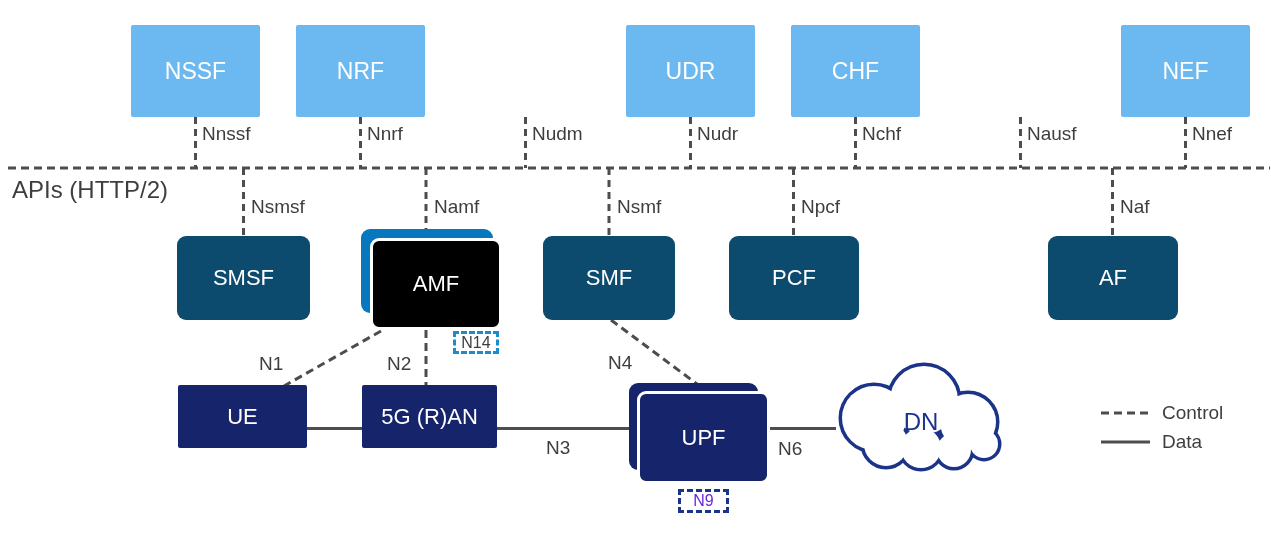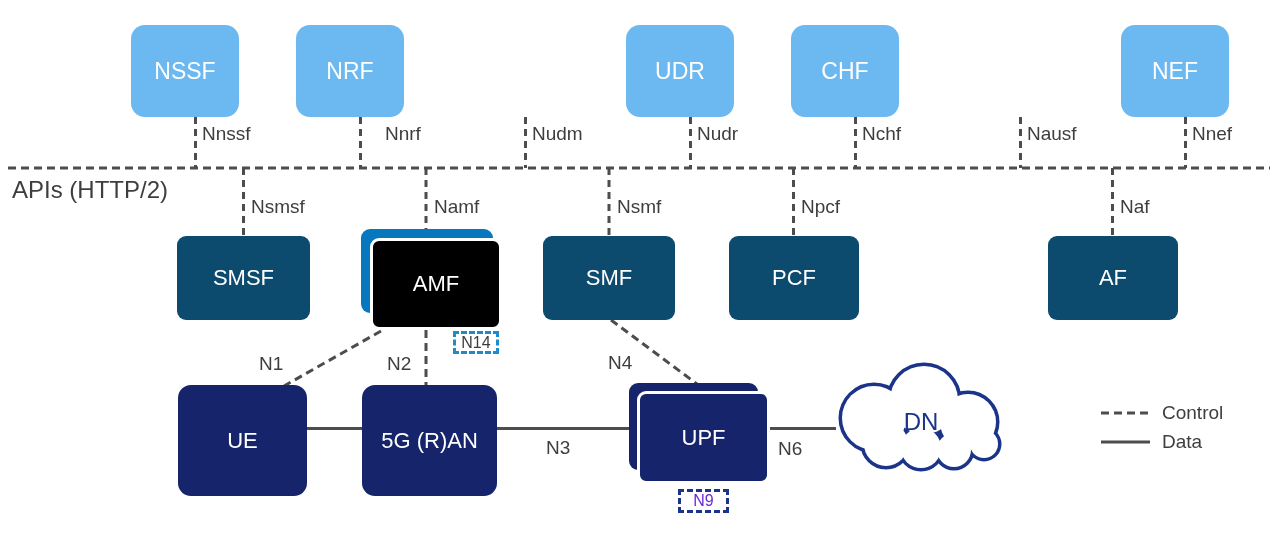--- a/index.html
+++ b/index.html
@@ -5,23 +5,23 @@
   html,body{margin:0;padding:0;background:#ffffff;}
   #stage{
     position:relative;width:1277px;height:543px;background:#ffffff;overflow:hidden;
     font-family:"Liberation Sans","DejaVu Sans",sans-serif;
   }
   #wires{position:absolute;left:0;top:0;width:1277px;height:543px;z-index:1;}
   .node{
     position:absolute;display:flex;align-items:center;justify-content:center;
     color:#ffffff;box-sizing:border-box;z-index:2;
   }
-  .nf-light{background:#6CB8F0;border-radius:14px;width:108px;height:92px;top:25px;font-size:23px;}
+  .nf-light{background:#6CB8F0;border-radius:2px;width:129px;height:92px;top:25px;font-size:23px;}
   .nf-mid{background:#0c4a6e;border-radius:9px;width:132px;height:84px;top:236px;font-size:22px;}
-  .nf-navy{background:#15246B;border-radius:13px;width:129px;height:111px;top:385px;font-size:22px;}
+  .nf-navy{background:#15246B;border-radius:2px;width:129px;height:63px;top:385px;font-size:22px;}
   .stack-back{position:absolute;box-sizing:border-box;z-index:2;border-radius:9px;}
   .stack-front{
     position:absolute;display:flex;align-items:center;justify-content:center;color:#fff;
     box-sizing:border-box;z-index:3;border:3px solid #ffffff;border-radius:9px;
   }
   .iface-label{position:absolute;font-size:19px;color:#3E3E3E;z-index:2;white-space:nowrap;}
   .ref-label{position:absolute;font-size:19px;color:#3E3E3E;z-index:2;white-space:nowrap;}
   .apis-label{position:absolute;left:12px;top:176px;font-size:24px;color:#3E3E3E;z-index:2;}
   .dash-chip{
     position:absolute;display:flex;align-items:center;justify-content:center;
@@ -75,21 +75,21 @@
     </g>
   </svg>
 
   <div class="node nf-light" style="left:131px">NSSF</div>
   <div class="node nf-light" style="left:296px">NRF</div>
   <div class="node nf-light" style="left:626px">UDR</div>
   <div class="node nf-light" style="left:791px">CHF</div>
   <div class="node nf-light" style="left:1121px">NEF</div>
 
   <div class="iface-label" style="left:202px;top:123px">Nnssf</div>
-  <div class="iface-label" style="left:385px;top:123px">Nnrf</div>
+  <div class="iface-label" style="left:367px;top:123px">Nnrf</div>
   <div class="iface-label" style="left:532px;top:123px">Nudm</div>
   <div class="iface-label" style="left:697px;top:123px">Nudr</div>
   <div class="iface-label" style="left:862px;top:123px">Nchf</div>
   <div class="iface-label" style="left:1027px;top:123px">Nausf</div>
   <div class="iface-label" style="left:1192px;top:123px">Nnef</div>
 
   <div class="apis-label">APIs (HTTP/2)</div>
 
   <div class="iface-label" style="left:251px;top:196px">Nsmsf</div>
   <div class="iface-label" style="left:434px;top:196px">Namf</div>

